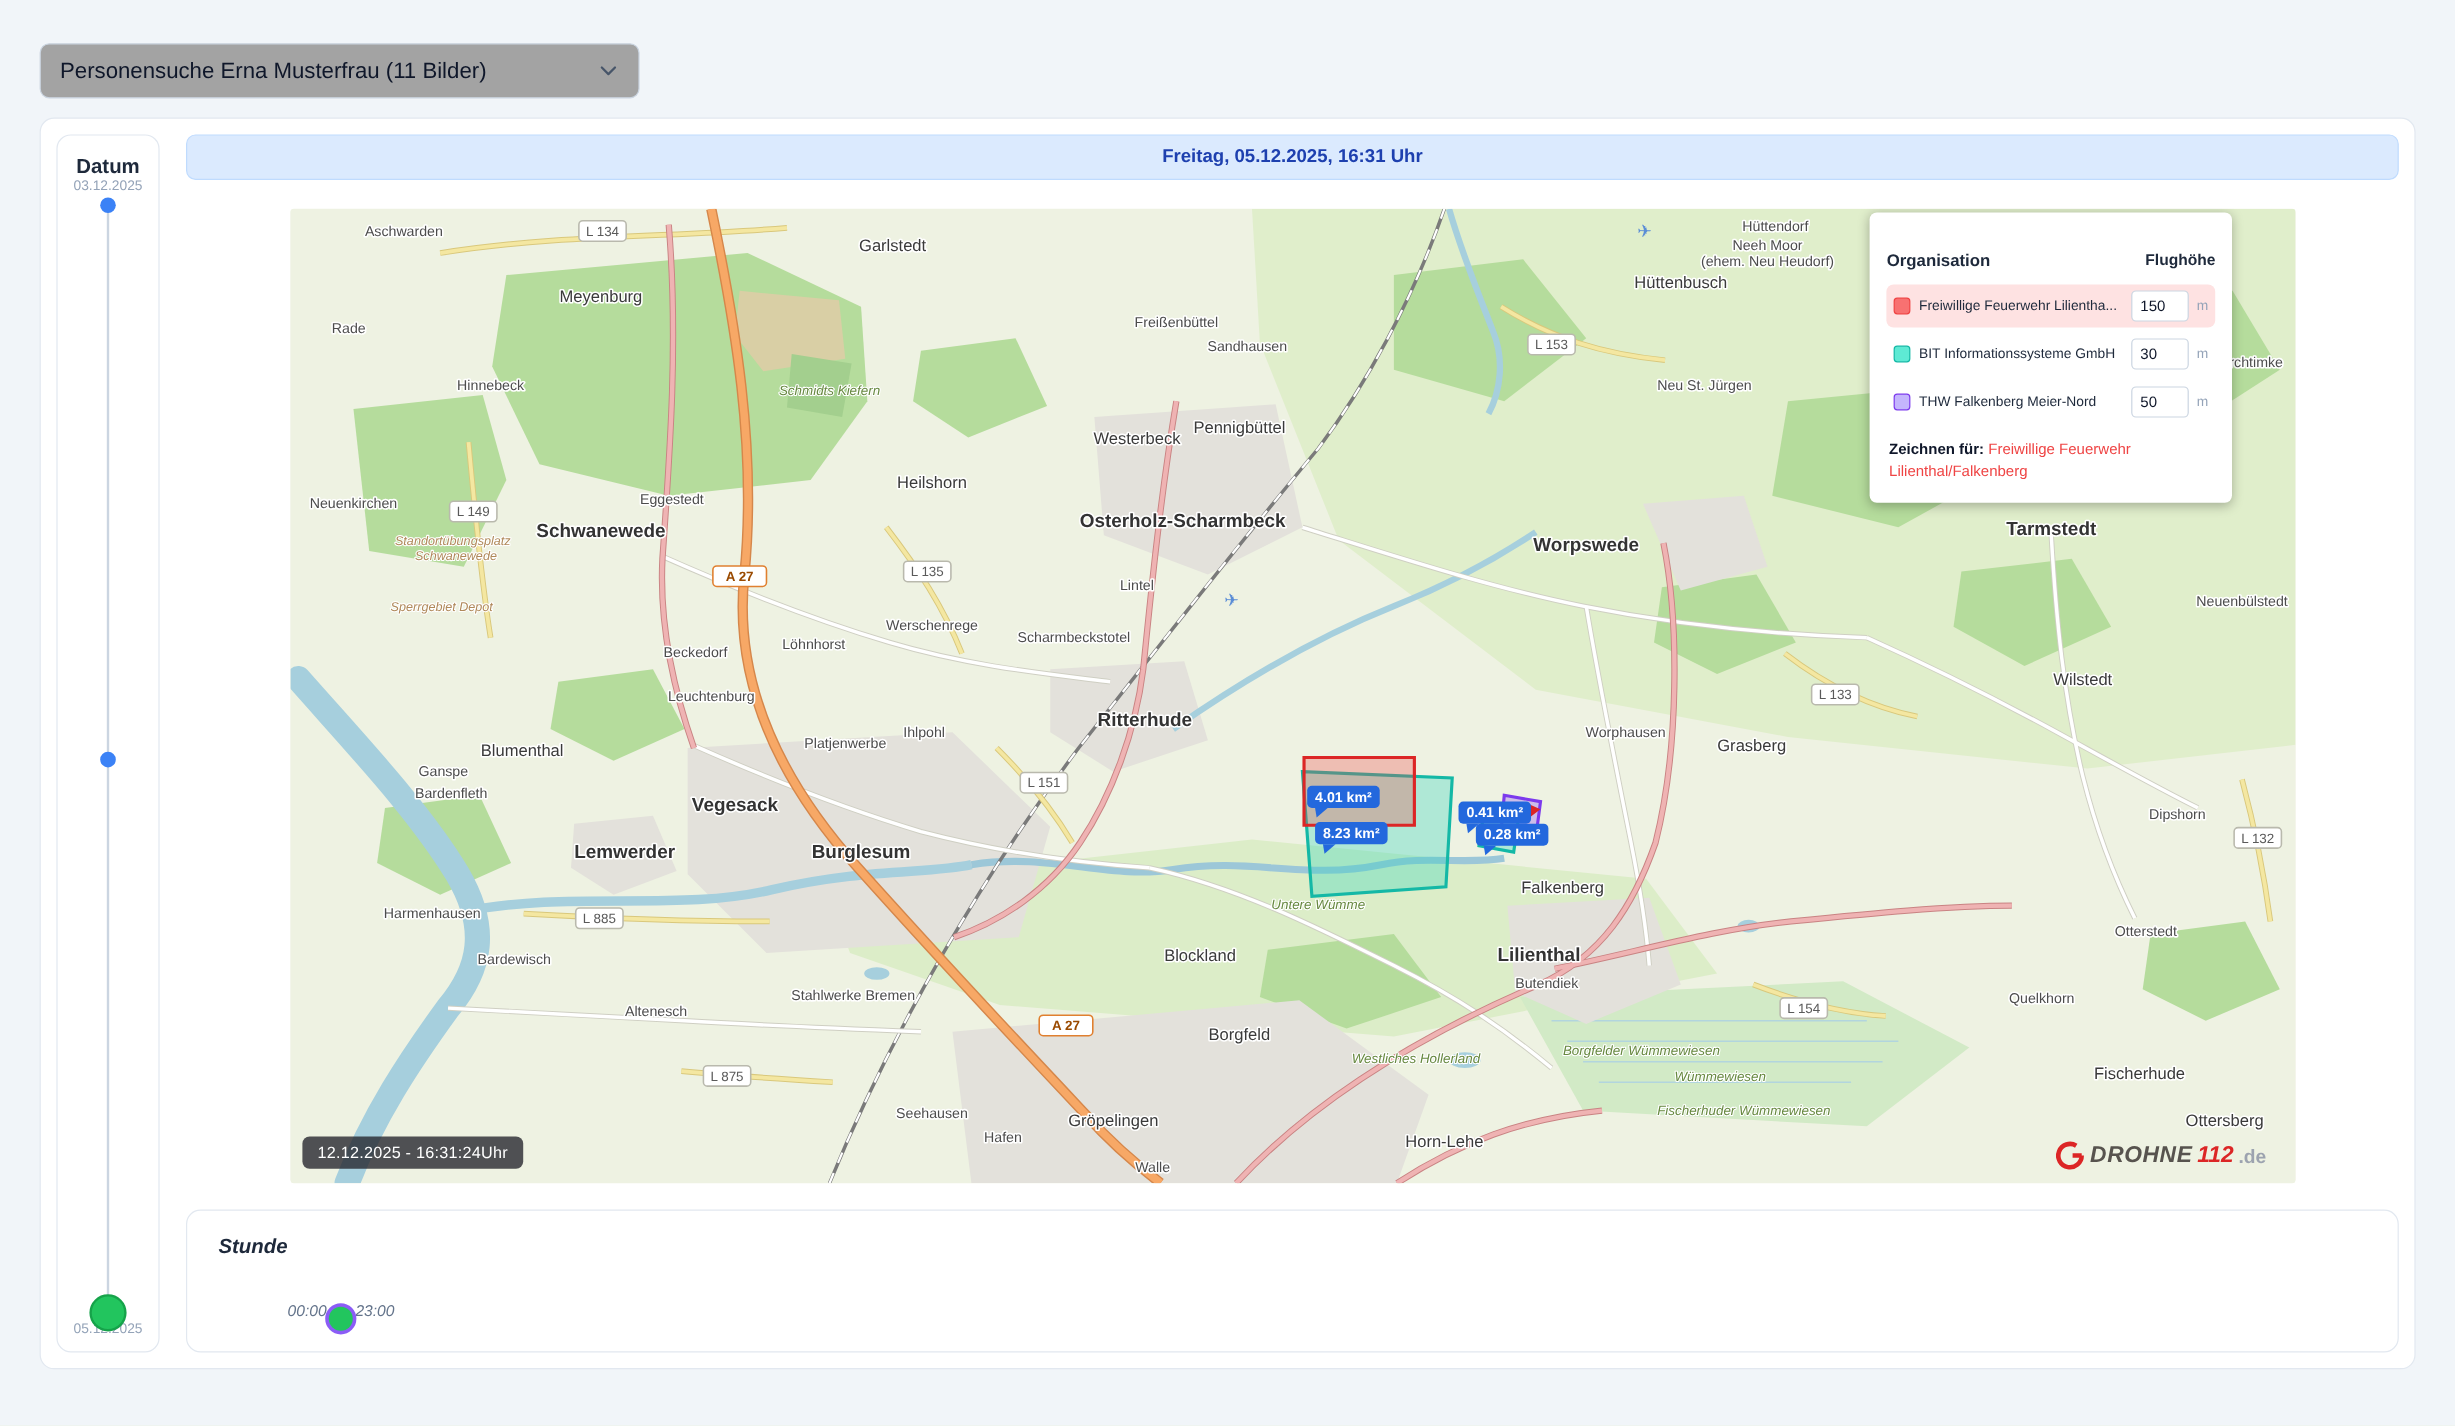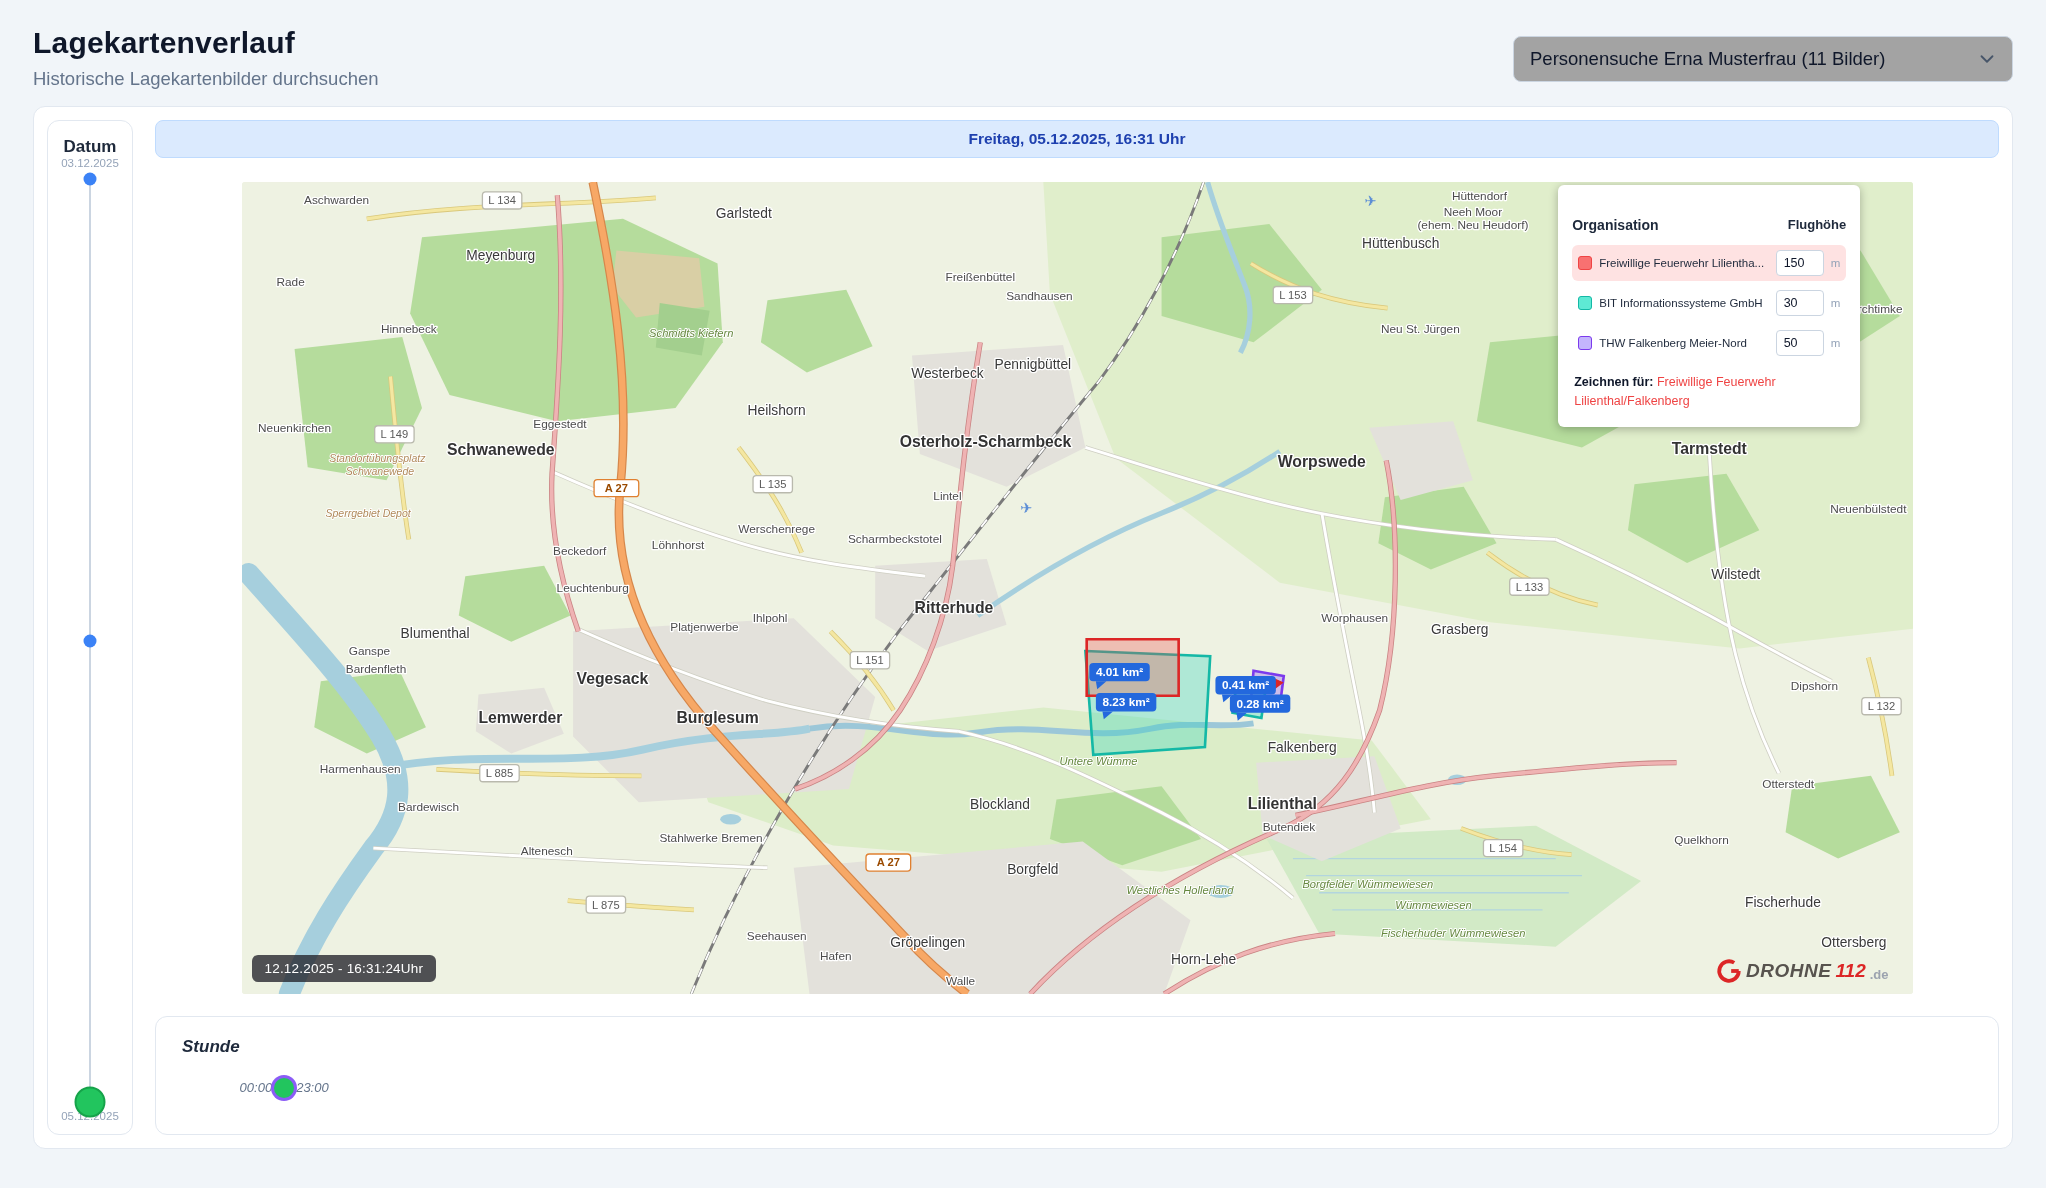--- a/index.html
+++ b/index.html
@@ -90,42 +90,38 @@
   .legend-foot .val { color: #ef4444; }
   
   .timestamp {
     position: absolute; left: 10px; bottom: 12px;
     background: rgba(35,35,42,.78); color: #fff; font-size: 13.5px;
     padding: 6px 13px; border-radius: 6px; letter-spacing: .2px;
   }
   .maplogo { position: absolute; right: 24px; bottom: 10px; display: flex; align-items: center; gap: 4px; }
   .logo-drohne { font-size: 19px; font-weight: 800; font-style: italic; color: #57534e; letter-spacing: .5px; }
   .logo-112 { font-size: 19px; font-weight: 800; font-style: italic; color: #dc2626; }
-  .logo-de { font-size: 13px; font-weight: 700; color: #9ca3af; align-self: flex-end; padding-bottom: 2px; }
+  .logo-de { font-size: 16px; font-weight: 700; color: #9ca3af; align-self: flex-end; padding-bottom: 2px; }
   
   .sliders-card {
     margin-top: 22px; height: 119px;
     border: 1px solid #e2e8f0; border-radius: 12px; background: #fff;
     padding: 20px 26px 26px 26px; display: flex; gap: 70px;
   }
   .slider-block { flex: 1; display: flex; flex-direction: row; font-style: italic; }
   .slider-label { font-size: 17px; font-weight: 700; color: #1e293b; }
-  .slider-row { display: flex; align-items: center; gap: 12px; margin-top: 30px; }
+  .slider-row { display: flex; align-items: flex-end; gap: 12px; margin-top: 30px; }
   .slider-minmax { font-size: 13px; color: #64748b; flex: none; }
   .slider-track { flex: 1; height: 2.5px; background: #cbd5e1; border-radius: 2px; position: relative; }
   .slider-dot { position: absolute; top: 50%; transform: translate(-50%,-50%); border-radius: 50%; cursor: pointer; }
 </style>
 </head>
 <body>
 
 <div class="page-header">
-  <div>
-    <h1>Lagekartenverlauf</h1>
-    <p class="subtitle">Historische Lagekartenbilder durchsuchen</p>
-  </div>
   <div class="dropdown">
     <span>Personensuche Erna Musterfrau (11 Bilder)</span>
     <span style="display:flex">
       <svg width="22" height="22" viewBox="0 0 24 24">
           <path d="M6 9l6 6 6-6" stroke="#475569" stroke-width="2" fill="none" stroke-linecap="round" stroke-linejoin="round"></path>
         </svg>
     </span>
   </div>
 </div>
 

